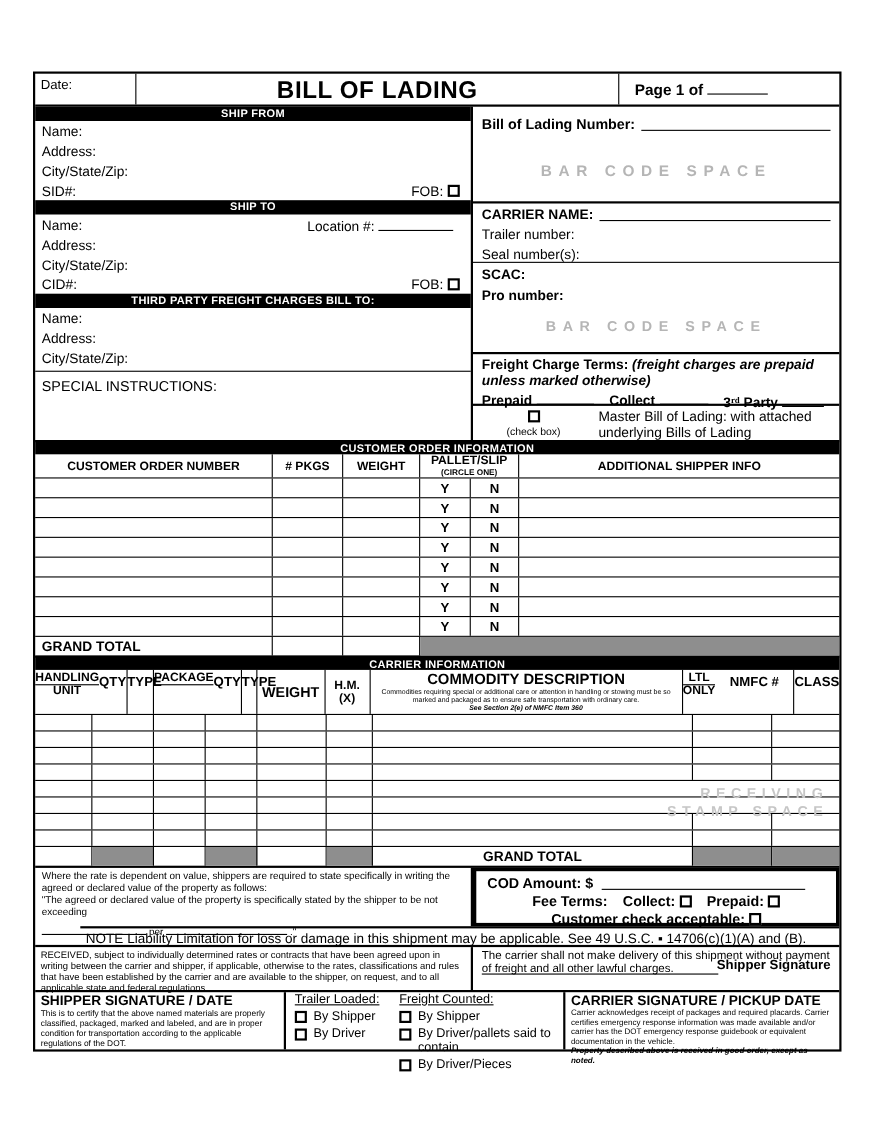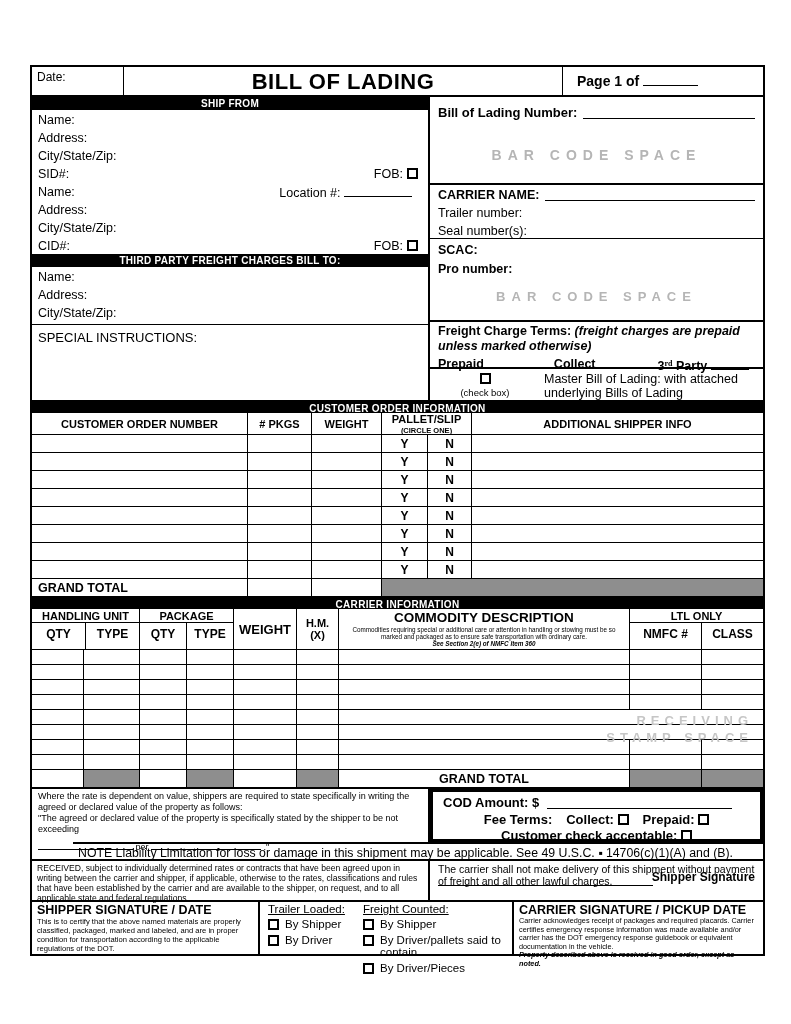--- a/index.html
+++ b/index.html
@@ -62,21 +62,21 @@
   .gt-row > div { border-right:1.5px solid #000; }
   .gt-row > div:last-child { border-right:none; }
   .gt-label { font-weight:bold; padding:2px 0 0 6px; }
   .gray { background:#8e8e8e; }
   
   .kt-head { display:flex; height:41px; border-bottom:1.5px solid #000; text-align:center; font-weight:bold; }
   .kt-head > div { border-right:1.5px solid #000; }
   .kt-head > div:last-child { border-right:none; }
   .k1 { width:52px; } .k2 { width:56px; } .k3 { width:47px; } .k4 { width:47px; }
   .k5 { width:63px; } .k6 { width:42px; } .k7 { width:291px; } .k8 { width:72px; } .k9 { flex:1; }
-  .grp { display:flex; flex-direction:column; }
+  .grp { display:flex; flex-direction:row; }
   .grp .tier1 { height:14px; border-bottom:1.5px solid #000; font-size:11px; padding-top:1px; }
   .grp .tier2 { flex:1; display:flex; }
   .grp .tier2 > div { flex:1; border-right:1.5px solid #000; font-size:12px; padding-top:4px; }
   .grp .tier2 > div:last-child { border-right:none; }
   .kweight { font-size:13px; padding-top:13px; }
   .khm { font-size:11px; line-height:12px; padding-top:8px; }
   .kcommod .ttl { font-size:13.5px; padding-top:1px; }
   .kcommod .note { font-size:6.3px; font-weight:normal; line-height:7px; padding:1px 6px 0 6px; }
   .kcommod .note2 { font-size:6.3px; font-style:italic; line-height:7px; }
   .kbody { position:relative; }
@@ -142,20 +142,21 @@
           <span>Address:</span>
         </div>
       <div class="frow">
           <span>City/State/Zip:</span>
         </div>
       <div class="frow">
           <span>SID#:</span>
           <span class="fob"><span>FOB:</span><span class="cb"></span></span>
         </div>
 
+      <div class="bar">SHIP TO</div>
       <div class="frow">
           <span>Name:</span>
           <span class="loc"><span>Location #:</span> <span class="blank" style="width:68px"></span></span>
         </div>
       <div class="frow">
           <span>Address:</span>
         </div>
       <div class="frow">
           <span>City/State/Zip:</span>
         </div>

